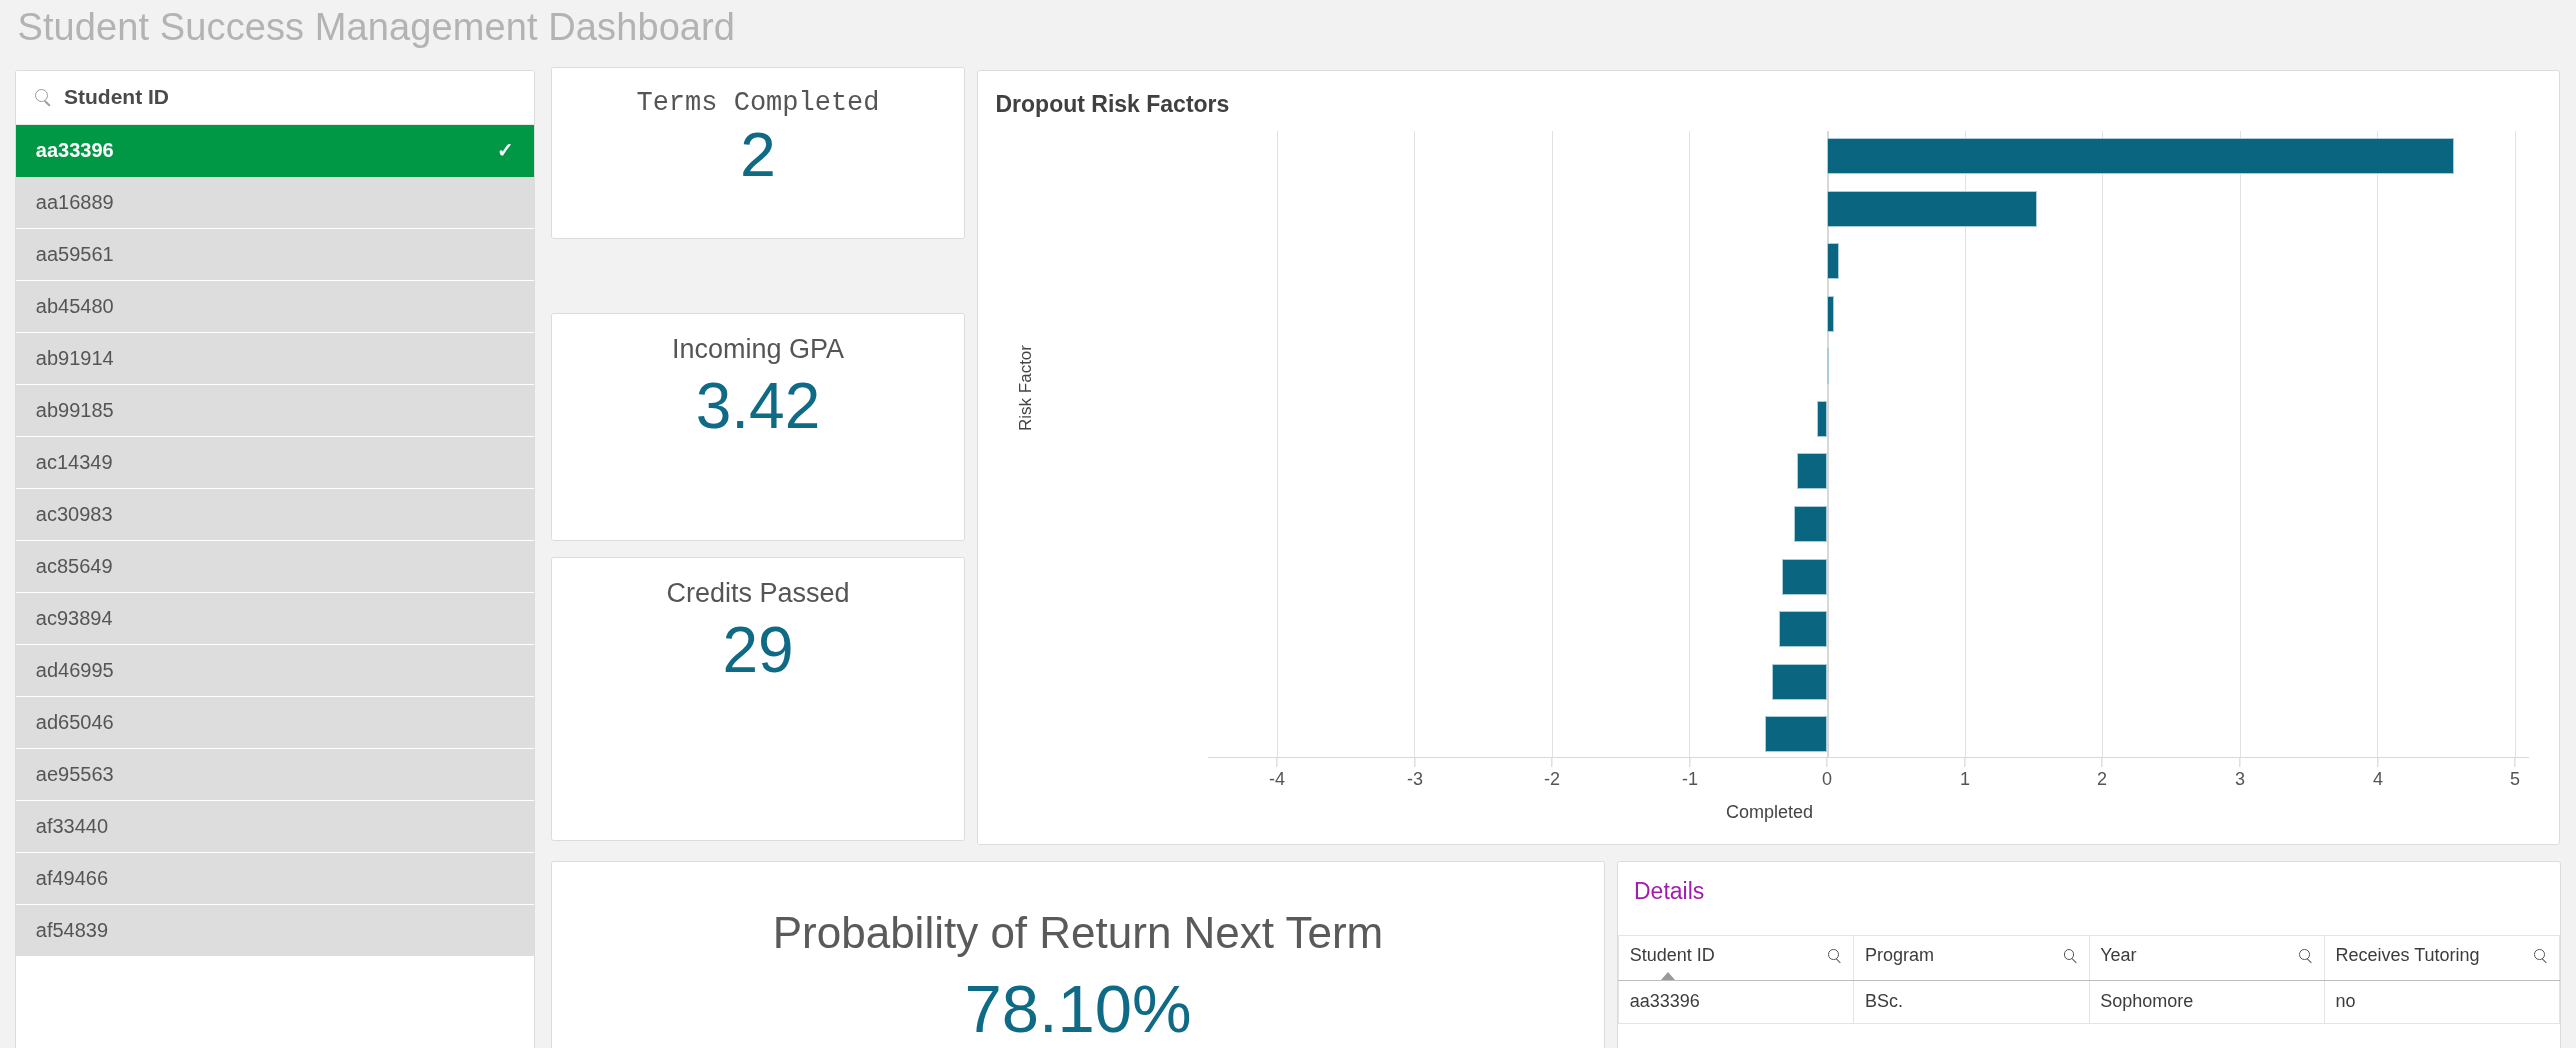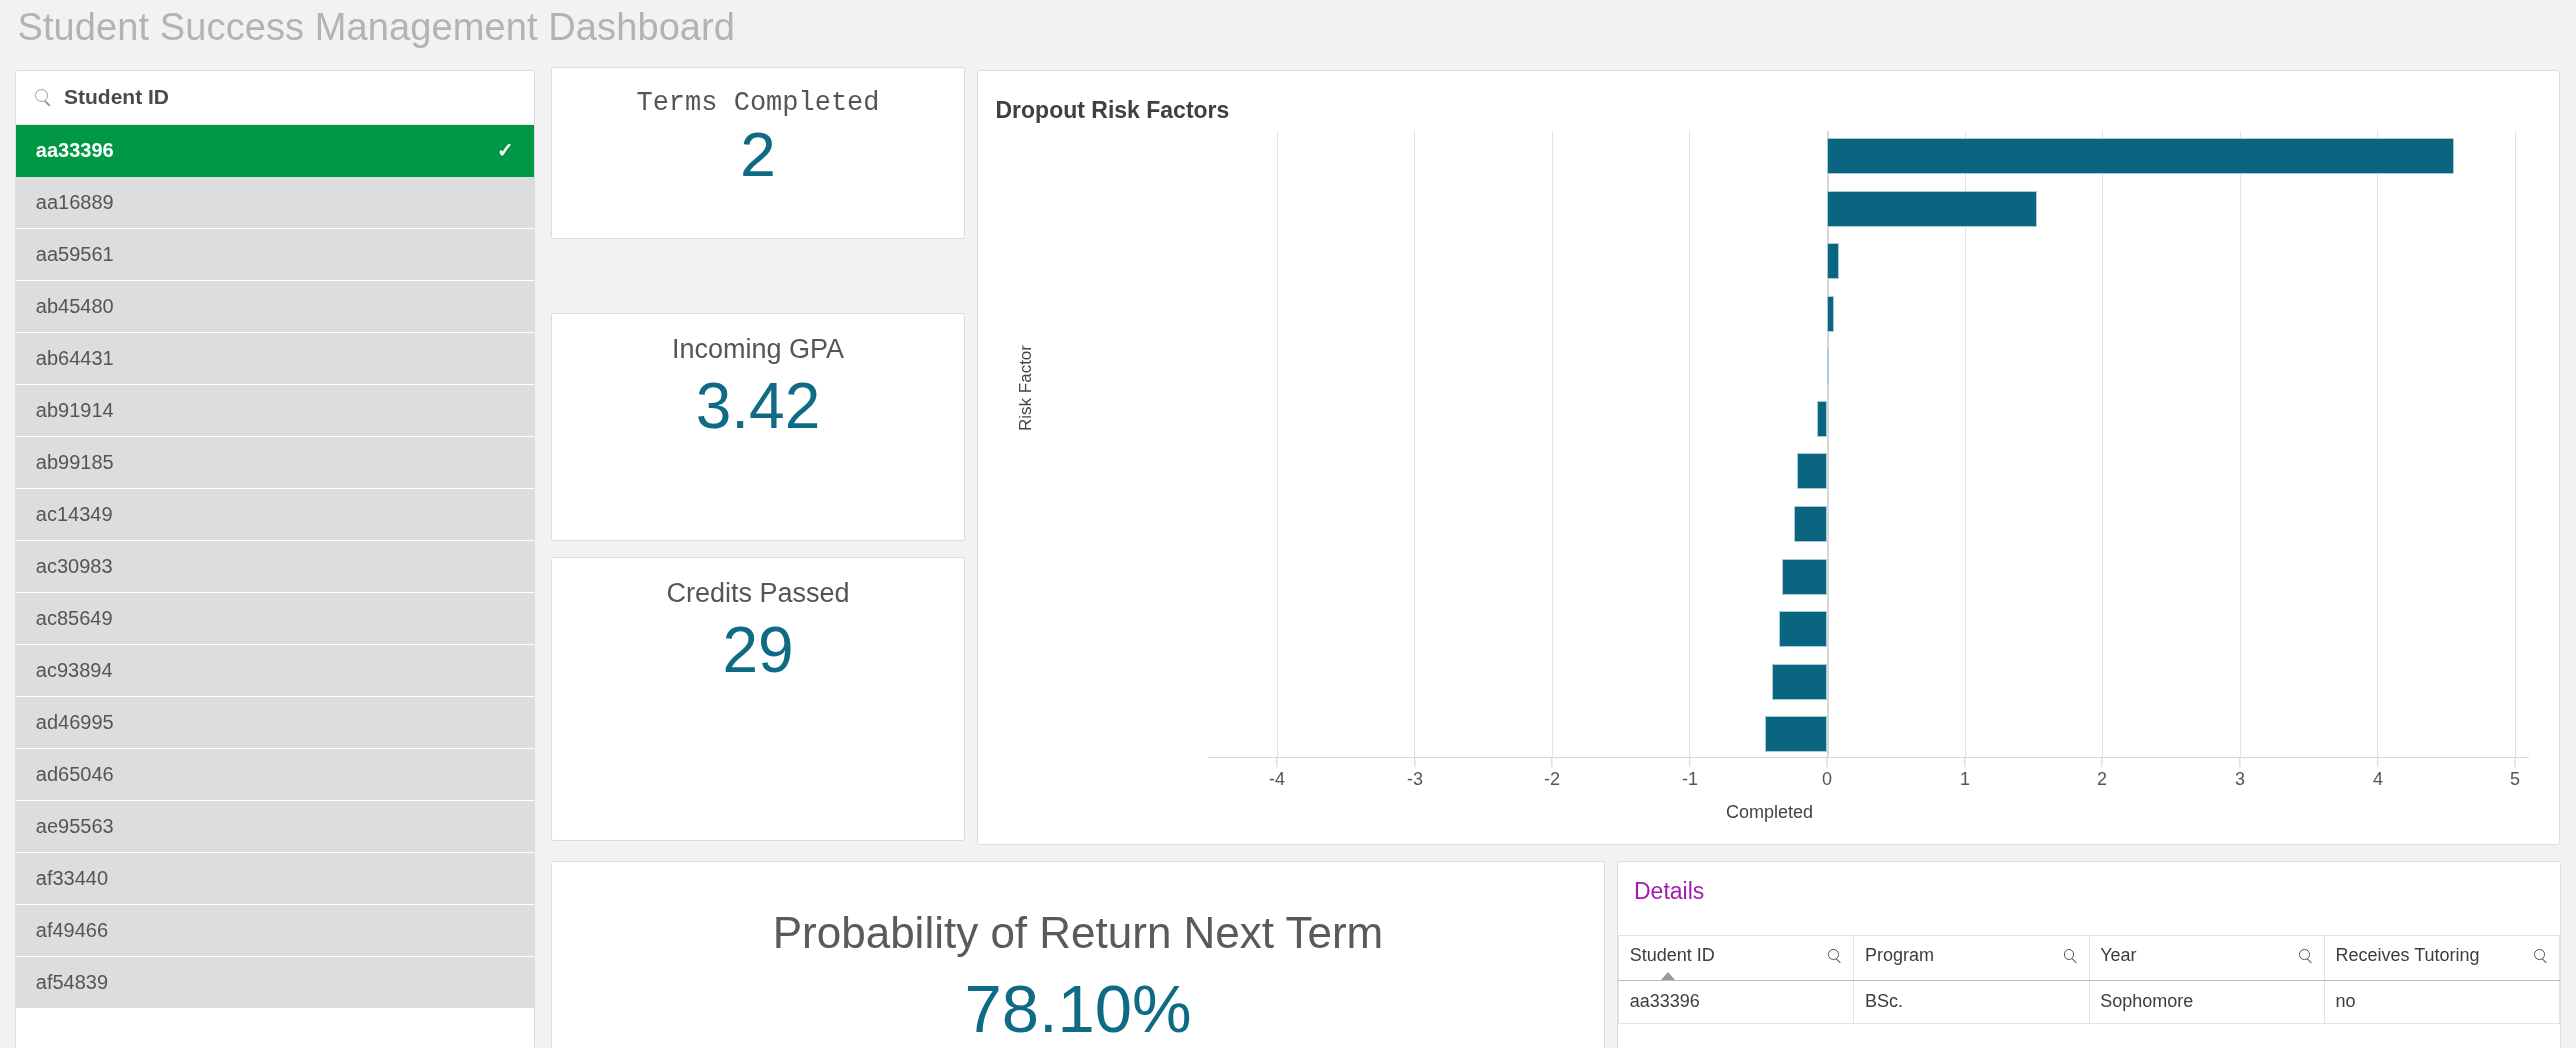--- a/index.html
+++ b/index.html
@@ -166,21 +166,21 @@
   }
 
   
   #risk-chart-panel {
     left: 977px; top: 14.8px;
     width: 1583px; height: 775px;
     padding: 0;
   }
   #risk-chart-title {
     position: absolute;
-    left: 17.5px; top: 26px;
+    left: 17.5px; top: 20px;
     font-size: 23px;
     font-weight: 700;
     color: #404040;
   }
   #risk-chart-area {
     position: absolute;
     left: 0; top: 52px;
     width: 1583px;
     height: 723px;
   }
@@ -362,23 +362,20 @@
           <span class="check-icon">✓</span>
         </div>
         <div class="student-row">
           <span>aa16889</span>
         </div>
         <div class="student-row">
           <span>aa59561</span>
         </div>
         <div class="student-row">
           <span>ab45480</span>
-        </div>
-        <div class="student-row">
-          <span>ab64431</span>
         </div>
         <div class="student-row">
           <span>ab91914</span>
         </div>
         <div class="student-row">
           <span>ab99185</span>
         </div>
         <div class="student-row">
           <span>ac14349</span>
         </div>

